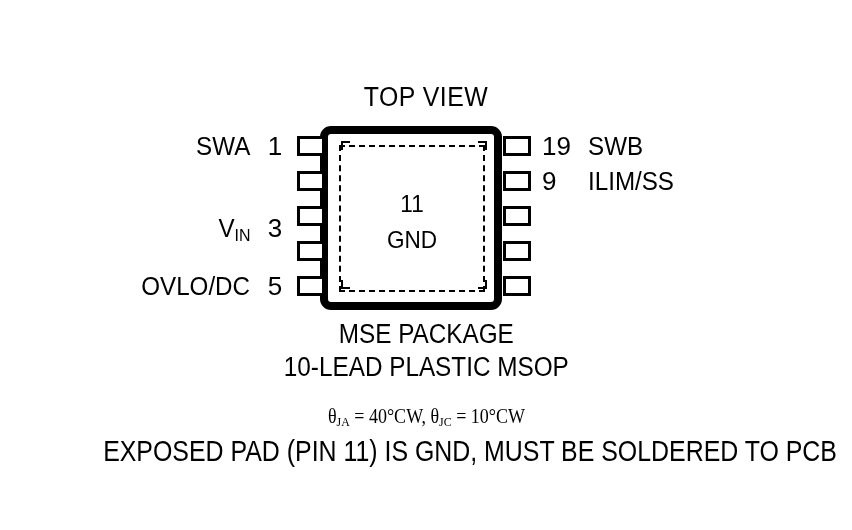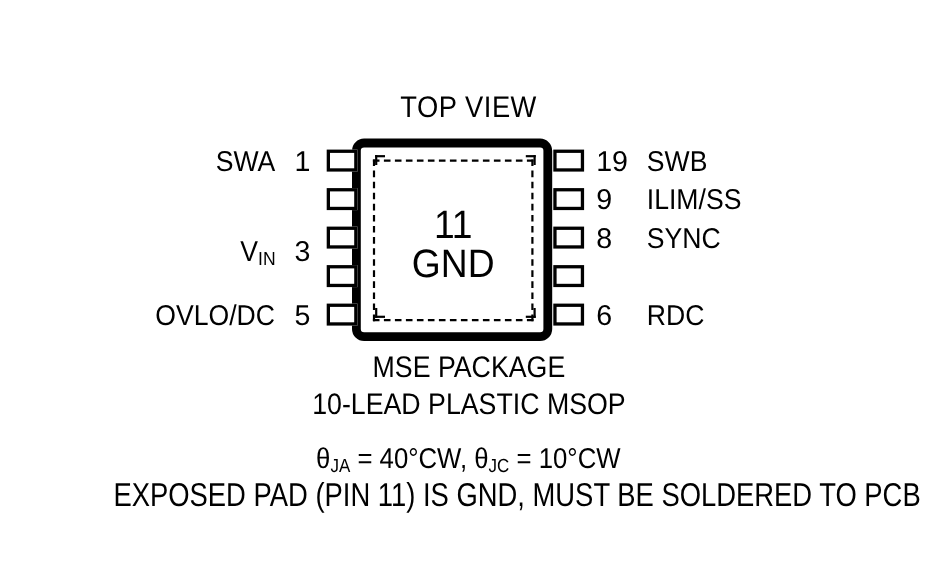--- a/index.html
+++ b/index.html
@@ -74,21 +74,21 @@
   #pad-corner-tr { left: 478px; top: 21px; border-right: 2px solid #000; border-top: 2px solid #000; }
   #pad-corner-bl { left: 341px; top: 160px; border-left: 2px solid #000; border-bottom: 2px solid #000; }
   #pad-corner-br { left: 478px; top: 160px; border-right: 2px solid #000; border-bottom: 2px solid #000; }
 
   
   #pad-center-text {
     left: 339px;
     top: 66px;
     width: 146px;
     text-align: center;
-    font-size: 36px;
+    font-size: 24px;
     line-height: 36px;
   }
   #pad-center-text > div { transform: scaleX(0.94); }
 
   
   .lead {
     width: 28px;
     height: 20px;
     box-sizing: border-box;
     border: 3px solid #000000;
@@ -157,22 +157,23 @@
     font-size: 27px;
     line-height: 29px;
   }
   #caption-leadtype {
     top: 353px;
     font-size: 27px;
     line-height: 29px;
   }
   #caption-theta {
     top: 402px;
-    font-size: 26px;
+    font-size: 20px;
     line-height: 28px;
+    font-family: Liberation Serif, serif;
   }
   #caption-exposed {
     top: 437px;
     font-size: 30px;
     line-height: 28px;
     padding-left: 28px;
   }
   .squeeze { display: inline-block; transform: scaleX(0.90); transform-origin: center; }
   .squeeze-hard { display: inline-block; transform: scaleX(0.83); transform-origin: center; }
 </style>
@@ -219,26 +220,20 @@
     <div class="abs pin-row-left" style="top:153px">
       <span class="pin-name">OVLO/DC</span><span class="pin-num">5</span>
     </div>
 
     <div class="abs pin-row-right" style="top:13px">
       <span class="pin-num">19</span><span class="pin-name">SWB</span>
     </div>
     <div class="abs pin-row-right" style="top:48px">
       <span class="pin-num">9</span><span class="pin-name">ILIM/SS</span>
     </div>
-    <div class="abs pin-row-right" style="top:83px">
-      <span class="pin-num">8</span><span class="pin-name">SYNC</span>
-    </div>
-    <div class="abs pin-row-right" style="top:153px">
-      <span class="pin-num">6</span><span class="pin-name">RDC</span>
-    </div>
 
   </div>
 
   <div class="abs caption-line" id="caption-package">
     <span class="squeeze">MSE PACKAGE</span>
   </div>
 
   <div class="abs caption-line" id="caption-leadtype">
     <span class="squeeze">10-LEAD PLASTIC MSOP</span>
   </div>

